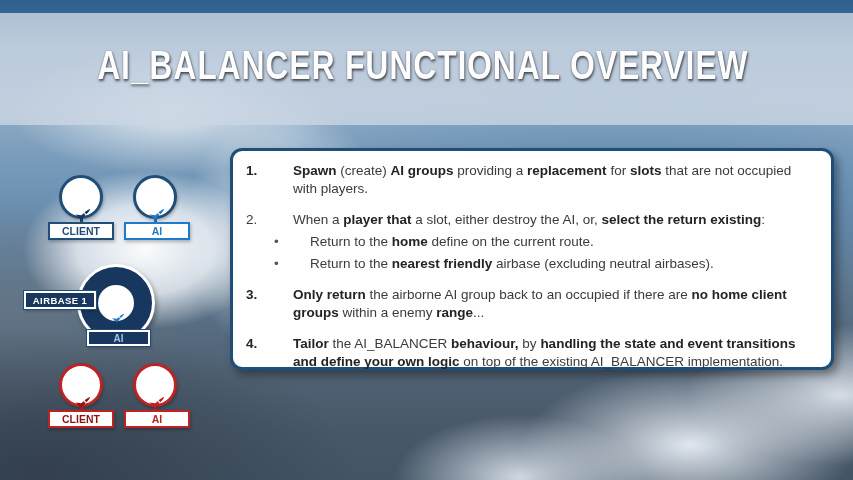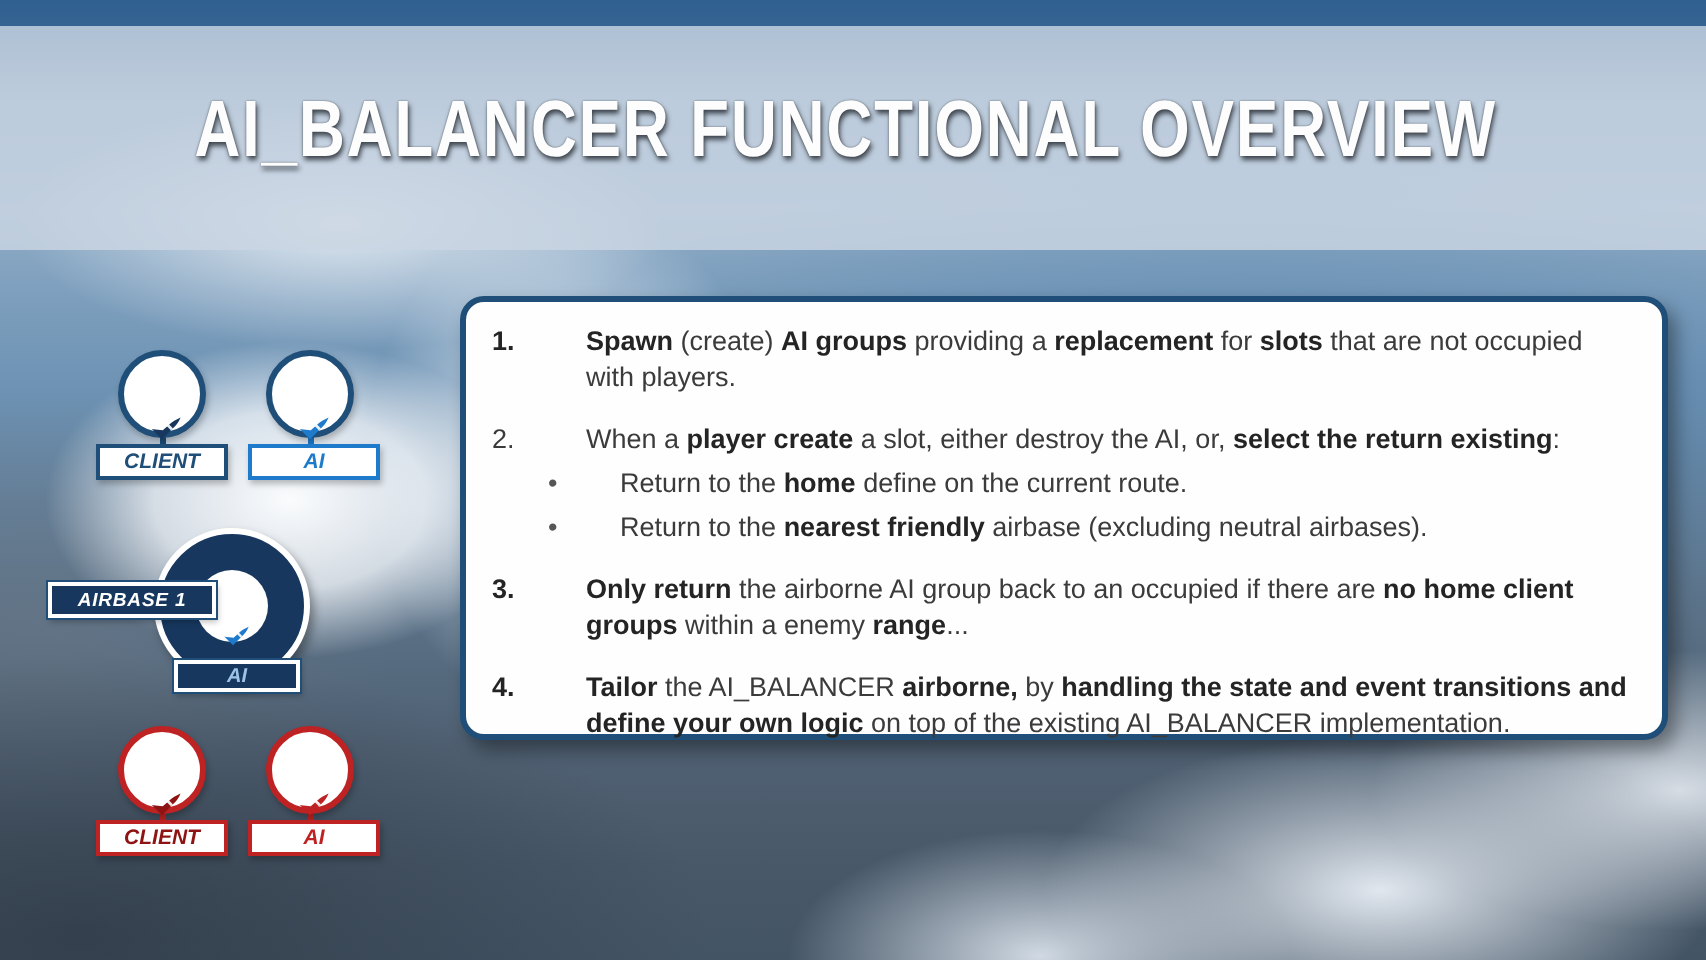--- a/index.html
+++ b/index.html
@@ -56,42 +56,41 @@
     display:flex; align-items:center; justify-content:center;
     box-shadow:1px 2px 3px rgba(0,0,0,0.25);
   }
   .jet{transform:rotate(45deg); display:block;}
   .connector{position:absolute; width:3px; height:10px;}
   .tag{
     position:absolute; box-sizing:border-box; text-align:center;
     font-weight:bold; font-size:10.5px; line-height:13px;
     background:#fff; border:2px solid; padding-top:1px;
     box-shadow:1px 2px 3px rgba(0,0,0,0.25);
-    font-style:italic;
   }
   .navy-border{border-color:var(--navy,#1F4E79); color:var(--navy,#1F4E79);}
   .blue-border{border-color:var(--blue,#1E7BCC); color:var(--blue,#1E7BCC);}
   .red-border{border-color:var(--red,#BE2222); color:var(--red,#BE2222);}
   .darkred-text{color:var(--dark-red,#8E1414);}
 
   .airbase-circle{
     position:absolute; left:77px; top:264px; width:78px; height:78px; border-radius:50%;
     background:var(--navy-deep,#17375E); border:3px solid #fff; box-sizing:border-box;
     box-shadow:2px 3px 5px rgba(0,0,0,0.35);
     display:flex; align-items:center; justify-content:center;
   }
   .airbase-inner{
     width:36px; height:36px; border-radius:50%; background:#fff;
     display:flex; align-items:center; justify-content:center;
   }
   .tag.filled{
     background:var(--navy-deep,#17375E); color:#fff;
     border:2px solid #fff; outline:1px solid var(--navy,#1F4E79);
   }
-  .tag.airbase-tag{left:24px; top:291px; width:84px; height:18px; font-size:9.5px; letter-spacing:0.4px; line-height:13px; z-index:3;}
+  .tag.airbase-tag{left:24px; top:291px; width:72px; height:18px; font-size:9.5px; letter-spacing:0.4px; line-height:13px; z-index:3;}
   .tag.ai-under-tag{left:87px; top:330px; width:63px; height:16px; font-size:10px; line-height:11px; color:var(--light-blue,#9DC3E6); z-index:2;}
 </style>
 </head>
 <body>
 
 <div class="slide">
 
   <svg width="0" height="0" style="position:absolute" aria-hidden="true">
     <defs>
       <symbol id="jet" viewBox="-26 -28 52 56">
@@ -106,37 +105,37 @@
   </div>
 
   <div class="content-box">
     <div class="list">
         <div class="li">
           <span class="num b">1.</span>
           <span class="txt"><span class="b">Spawn</span><span> (create) </span><span class="b">AI groups</span><span> providing a </span><span class="b">replacement</span><span> for </span><span class="b">slots</span><span> that are not occupied with players.</span></span>
         </div>
         <div class="li">
           <span class="num">2.</span>
-          <span class="txt"><span>When a </span><span class="b">player create</span><span> a slot, either destroy the AI, or, </span><span class="b">select the return existing</span><span>:</span></span>
+          <span class="txt"><span>When a </span><span class="b">player that</span><span> a slot, either destroy the AI, or, </span><span class="b">select the return existing</span><span>:</span></span>
         </div>
         <div class="li sub">
           <span class="bullet">•</span>
           <span class="txt"><span>Return to the </span><span class="b">home</span><span> define on the current route.</span></span>
         </div>
         <div class="li sub">
           <span class="bullet">•</span>
           <span class="txt"><span>Return to the </span><span class="b">nearest friendly</span><span> airbase (excluding neutral airbases).</span></span>
         </div>
         <div class="li">
           <span class="num b">3.</span>
           <span class="txt"><span class="b">Only return</span><span> the airborne AI group back to an occupied if there are </span><span class="b">no home client groups</span><span> within a enemy </span><span class="b">range</span><span>...</span></span>
         </div>
         <div class="li">
           <span class="num b">4.</span>
-          <span class="txt"><span class="b">Tailor</span><span> the AI_BALANCER </span><span class="b">airborne,</span><span> by </span><span class="b">handling the state and event transitions and define your own logic</span><span> on top of the existing AI_BALANCER implementation.</span></span>
+          <span class="txt"><span class="b">Tailor</span><span> the AI_BALANCER </span><span class="b">behaviour,</span><span> by </span><span class="b">handling the state and event transitions and define your own logic</span><span> on top of the existing AI_BALANCER implementation.</span></span>
         </div>
       </div>
   </div>
 
   <div>
     <div class="connector" style="left:79.5px; top:214px; background:var(--navy,#1F4E79);"></div>
     <div class="circle" style="left:59px; top:175px; border-color:var(--navy,#1F4E79); color:var(--navy-deep,#17375E);">
       <svg class="jet" width="32" height="32" viewBox="-26 -28 52 56">
           <use href="#jet"></use>
         </svg>

